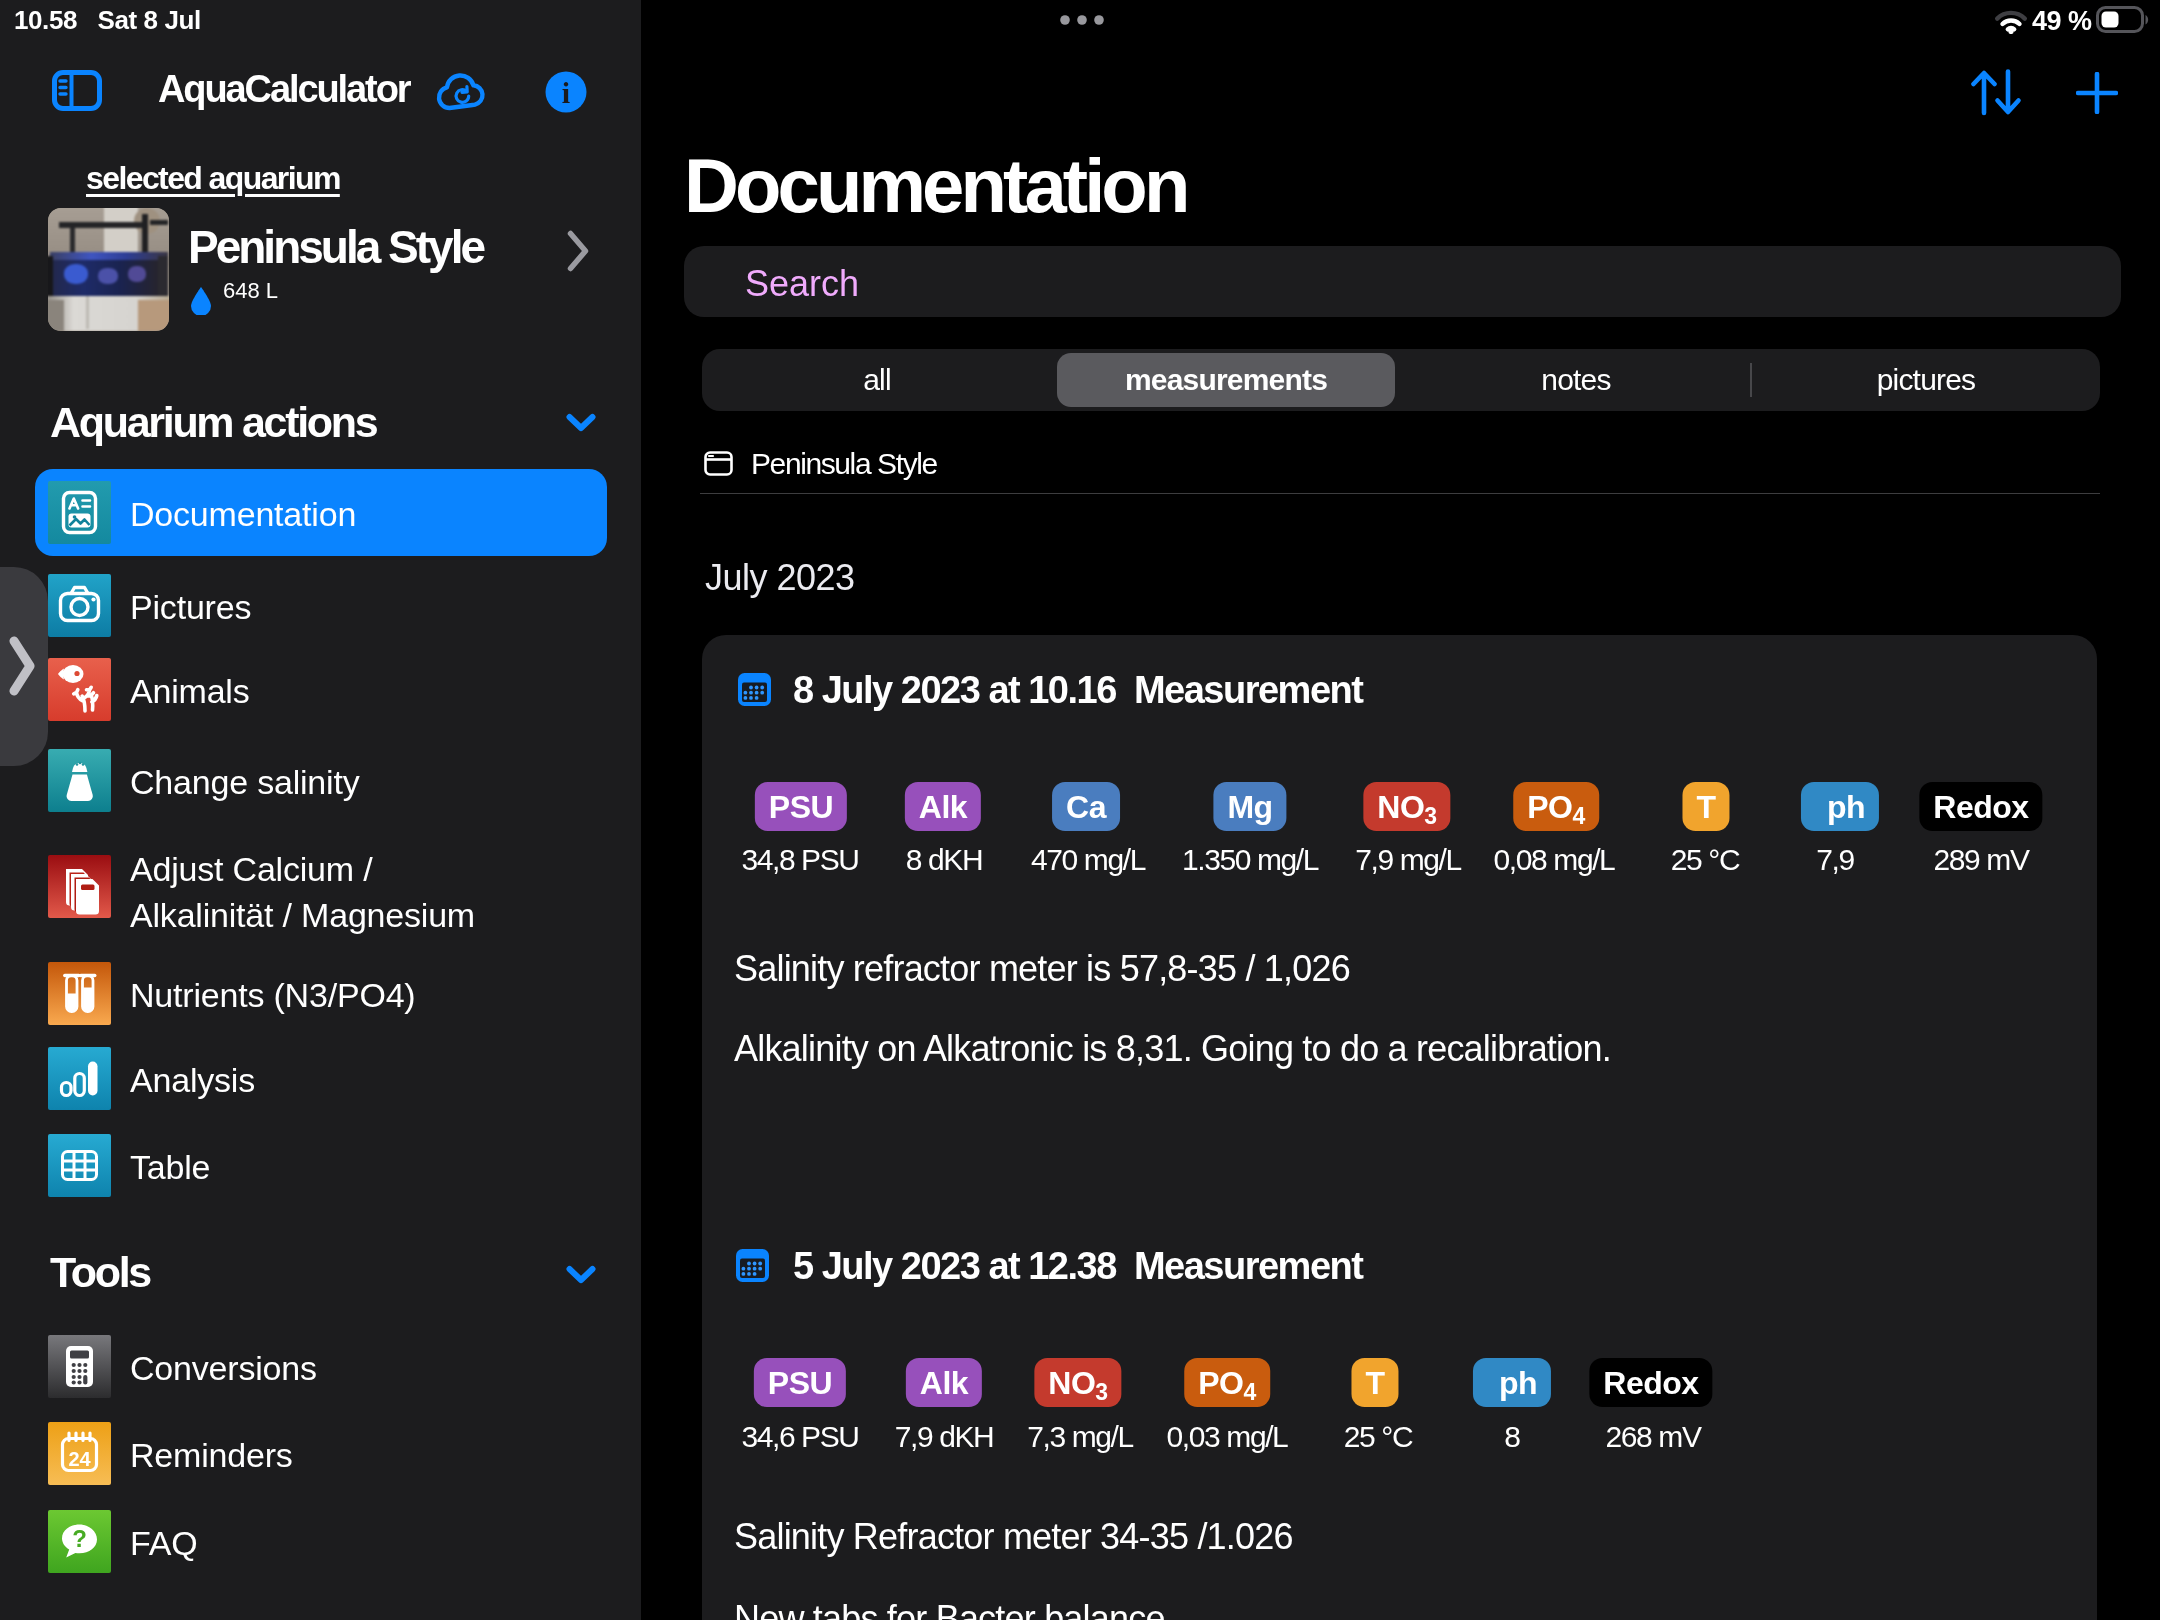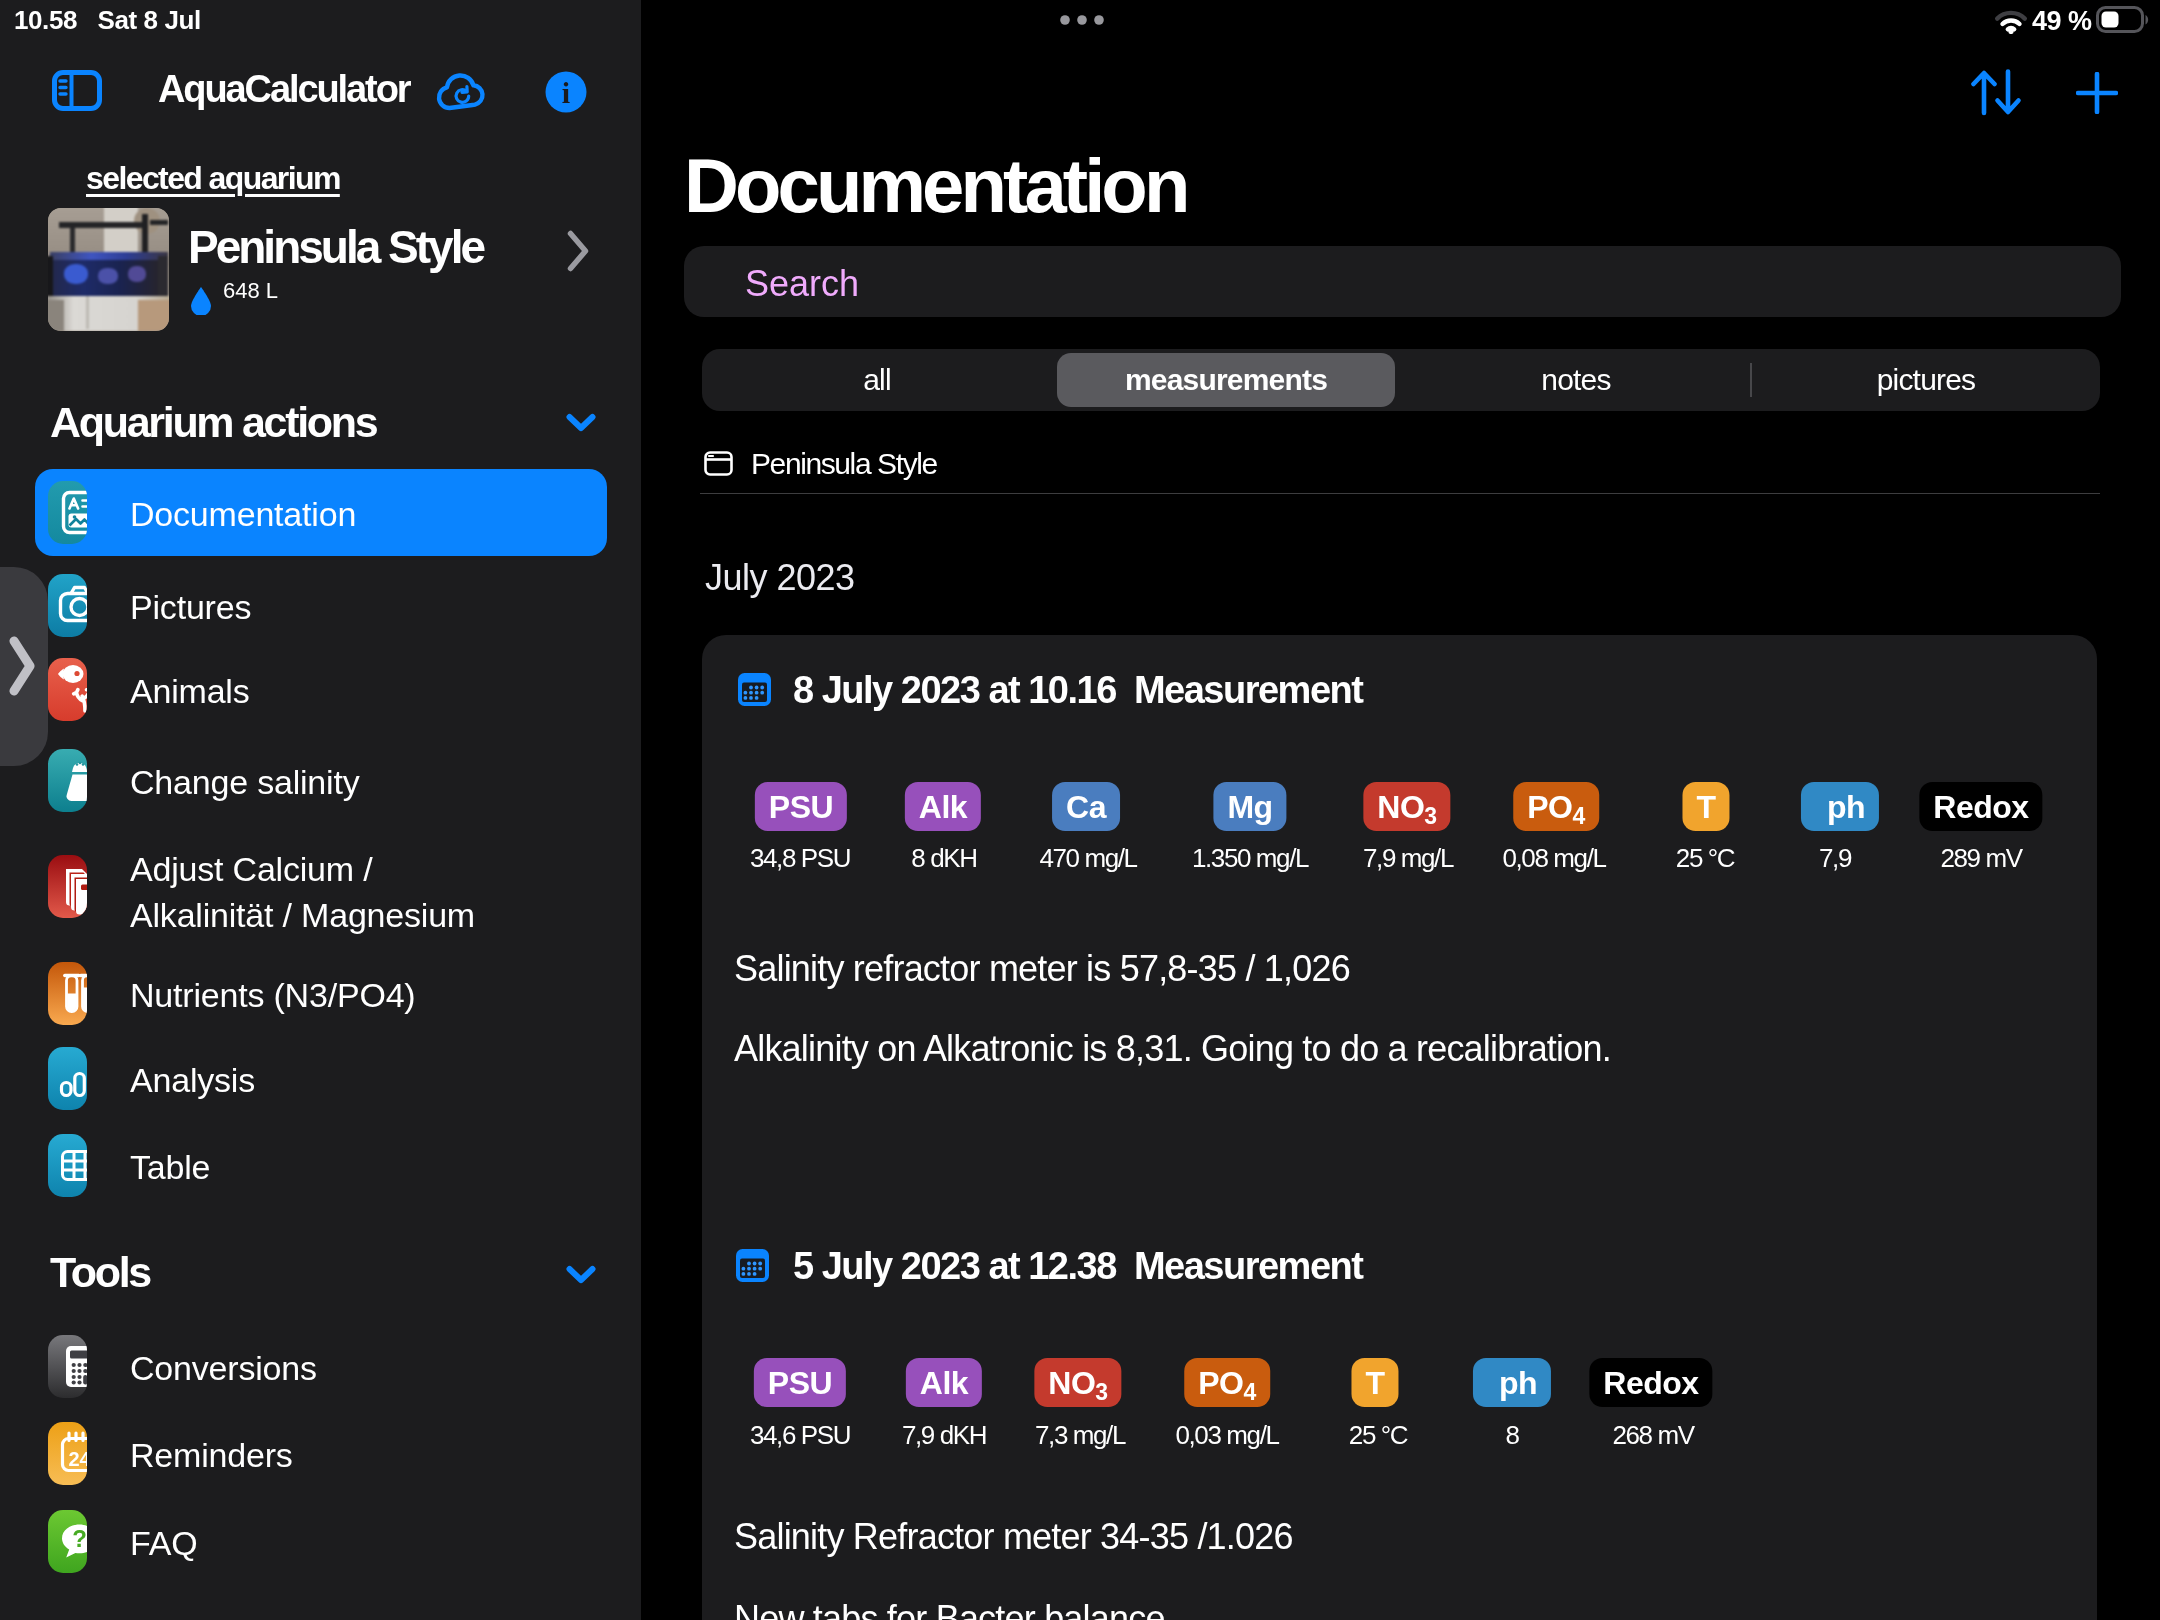--- a/index.html
+++ b/index.html
@@ -9,38 +9,38 @@
   #sidebar { position:absolute; left:0; top:0; width:641px; height:1620px; background:#1c1c1e; }
   #content { position:absolute; left:641px; top:0; width:1519px; height:1620px; background:#000; }
 
   .status { position:absolute; top:5px; left:14px; font-size:26px; font-weight:600; letter-spacing:-0.4px; }
   .appname { position:absolute; left:158px; top:68px; font-size:38px; font-weight:700; letter-spacing:-2.1px; }
   .selaq { position:absolute; left:48px; top:160px; font-size:32px; font-weight:600; letter-spacing:-1.6px; text-decoration:underline; text-underline-offset:5px;margin-left:38px; }
   .aqtitle { position:absolute; left:188px; top:220px; font-size:46px; font-weight:700; letter-spacing:-3px; }
   .aqliters { position:absolute; left:223px; top:278px; font-size:22px; }
   .sechdr { position:absolute; left:50px; font-size:43px; font-weight:700; letter-spacing:-2.3px; }
   .mitem { position:absolute; left:130px; font-size:34px; letter-spacing:-0.2px; color:#fff; }
-  .ic { position:absolute; left:48px; width:39px; height:63px; border-radius:15px; overflow:hidden; }
+  .ic { position:absolute; left:48px; width:63px; height:63px; border-radius:2px; overflow:hidden; }
   .ic svg { position:absolute; left:0; top:0; }
 
   .bigtitle { position:absolute; left:43px; top:142px; font-size:76px; font-weight:700; letter-spacing:-3.9px; }
   .search { position:absolute; left:43px; top:246px; width:1437px; height:71px; border-radius:20px; background:#1c1c1e; }
   .searchtxt { position:absolute; left:104px; top:263px; font-size:36px; color:#f0abfc; }
   .seg { position:absolute; left:61px; top:349px; width:1398px; height:62px; border-radius:18px; background:#1c1c1e; }
   .seglbl { position:absolute; top:0; height:62px; line-height:62px; font-size:30px; letter-spacing:-0.8px; text-align:center; transform:translateX(-50%); }
   .segsel { position:absolute; left:355px; top:4px; width:338px; height:54px; border-radius:14px; background:#5a5a5e; }
   .folderrow { position:absolute; left:110px; top:447px; font-size:30px; letter-spacing:-1.4px; }
   .divider { position:absolute; left:59px; top:493px; width:1400px; height:1px; background:#3d3d3f; }
   .month { position:absolute; left:64px; top:557px; font-size:36px; letter-spacing:-0.5px; color:#ebebf0; }
   .card { position:absolute; left:61px; top:635px; width:1395px; height:1050px; border-radius:24px; background:#1c1c1e; }
 
   .mhdr { position:absolute; left:91px; font-size:38px; font-weight:600; letter-spacing:-1.5px; white-space:nowrap; }
   .badge { position:absolute; transform:translateX(-50%); height:49px; line-height:50px;
     border-radius:13px; padding:0 14px; font-size:32px; font-weight:700; letter-spacing:-0.5px; color:#fff; white-space:nowrap; }
-  .val { position:absolute; transform:translateX(-50%); font-size:26px; white-space:nowrap; letter-spacing:-1.4px; }
+  .val { position:absolute; transform:translateX(-50%); font-size:30px; white-space:nowrap; letter-spacing:-1.4px; }
   .para { position:absolute; left:32px; font-size:36px; letter-spacing:-0.8px; white-space:nowrap; }
   sub.s { font-size:23px; vertical-align:baseline; position:relative; top:6px; }
 
   #ic-doc{background:linear-gradient(180deg,#229bae,#14899f);}
   #ic-pic{background:linear-gradient(180deg,#21a3c8,#0d7ca4);}
   #ic-ani{background:linear-gradient(180deg,#e8604c,#d73c2c);}
   #ic-sal{background:linear-gradient(180deg,#38acb1,#0d7f8e);}
   #ic-adj{background:linear-gradient(180deg,#9a0d11,#e2594a);}
   #ic-nut{background:linear-gradient(180deg,#c4570a,#f9a94f);}
   #ic-ana{background:linear-gradient(180deg,#27aad2,#0e83ad);}

